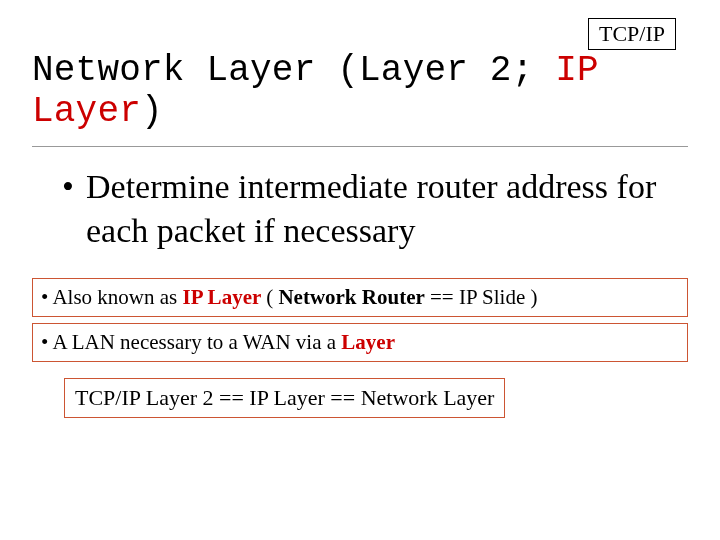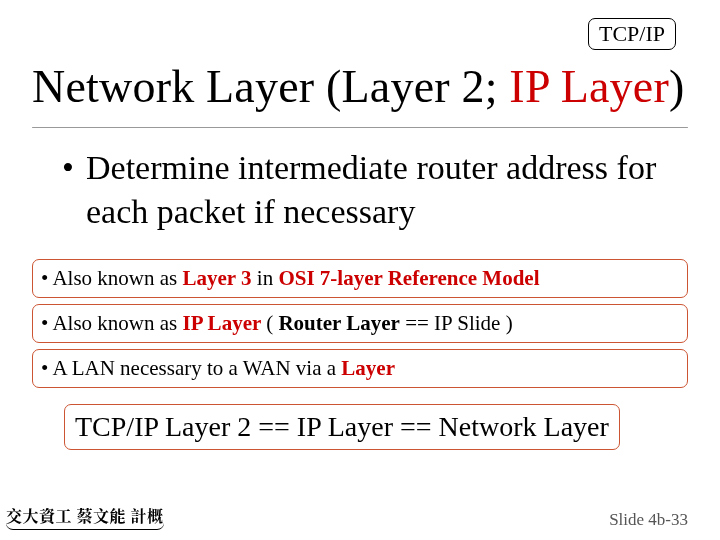--- a/index.html
+++ b/index.html
@@ -1,15 +1,15 @@
 <!DOCTYPE html>
 <html><head>
   <meta charset="utf-8">
   <style>
-    * { margin: 0; padding: 0; box-sizing: border-box; border-radius: 7px; }
+    * { margin: 0; padding: 0; box-sizing: border-box; }
     body {
       width: 720px;
       height: 540px;
       background: #ffffff;
       font-family: "Times New Roman", Times, serif;
       color: #000000;
       position: relative;
       overflow: hidden;
     }
     .slide {
@@ -19,24 +19,25 @@
     }
     .corner-label {
       position: absolute;
       top: 18px;
       right: 44px;
       border: 1.5px solid #000;
       padding: 2px 10px;
       font-size: 22px;
     }
     .title {
-      font-size: 46px;
+      font-size: 36px;
       font-weight: 400;
-      margin-top: 42px;
+      margin-top: 32px;
       letter-spacing: 0.2px;
+      font-family: Liberation Mono, monospace;
     }
     .title .red { color: #cc0000; }
     .divider {
       border-top: 1px solid #999;
       margin: 14px 0 18px 0;
     }
     .main-bullets {
       list-style: none;
       padding-left: 30px;
       font-size: 34px;
@@ -62,21 +63,21 @@
       padding: 6px 8px;
       margin-bottom: 6px;
     }
     .note-row .hl { color: #cc0000; }
     .note-row b { font-weight: bold; }
     .equation-box {
       border: 1.5px solid #cc5533;
       padding: 6px 10px;
       margin: 10px 0 0 32px;
       display: inline-block;
-      font-size: 28px;
+      font-size: 22px;
     }
     .footer {
       position: absolute;
       bottom: 10px;
       left: 0;
       right: 0;
       padding: 0 32px 0 6px;
       display: flex;
       justify-content: space-between;
       align-items: flex-end;
@@ -109,32 +110,25 @@
   </h1>
 
   <div class="divider"></div>
 
   <ul class="main-bullets">
     <li>Determine intermediate router address for each packet if necessary</li>
   </ul>
 
   <div class="notes">
     <div class="note-row">
-      <span>• Also known as </span><span class="hl"><b>Layer 3</b></span><span> in </span><span class="hl"><b>OSI 7-layer Reference Model</b></span><span></span>
-    </div>
-    <div class="note-row">
-      <span>• Also known as </span><span class="hl"><b>IP Layer </b></span><span> ( </span><b>Router Layer</b><span> == IP Slide )</span>
+      <span>• Also known as </span><span class="hl"><b>IP Layer </b></span><span> ( </span><b>Network Router</b><span> == IP Slide )</span>
     </div>
     <div class="note-row">
       <span>• A LAN necessary to a WAN via a </span><span class="hl"><b>Layer</b></span>
     </div>
   </div>
 
   <div class="equation-box">
     <span>TCP/IP Layer 2 == IP Layer == Network Layer</span>
   </div>
 
-  <div class="footer">
-    <span class="footer-left">交大資工 蔡文能 計概</span>
-    <span class="footer-right">Slide 4b-33</span>
-  </div>
 
 </div>
 
 </body></html>

